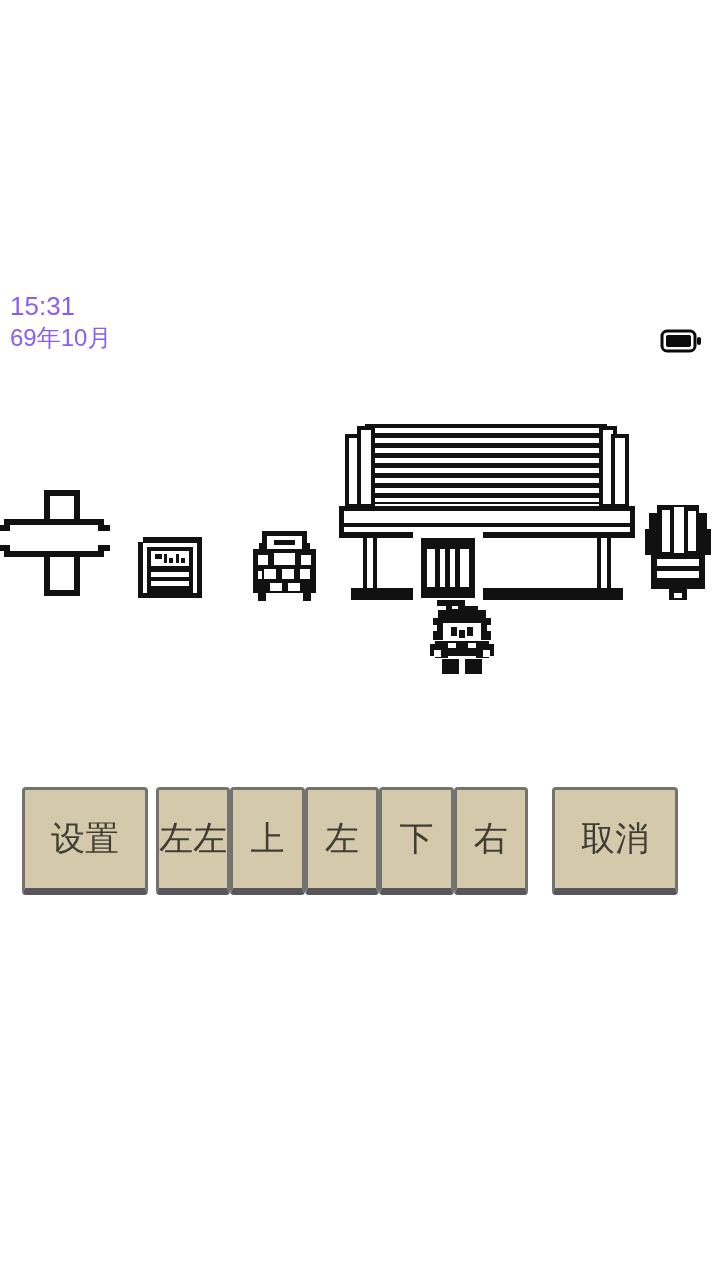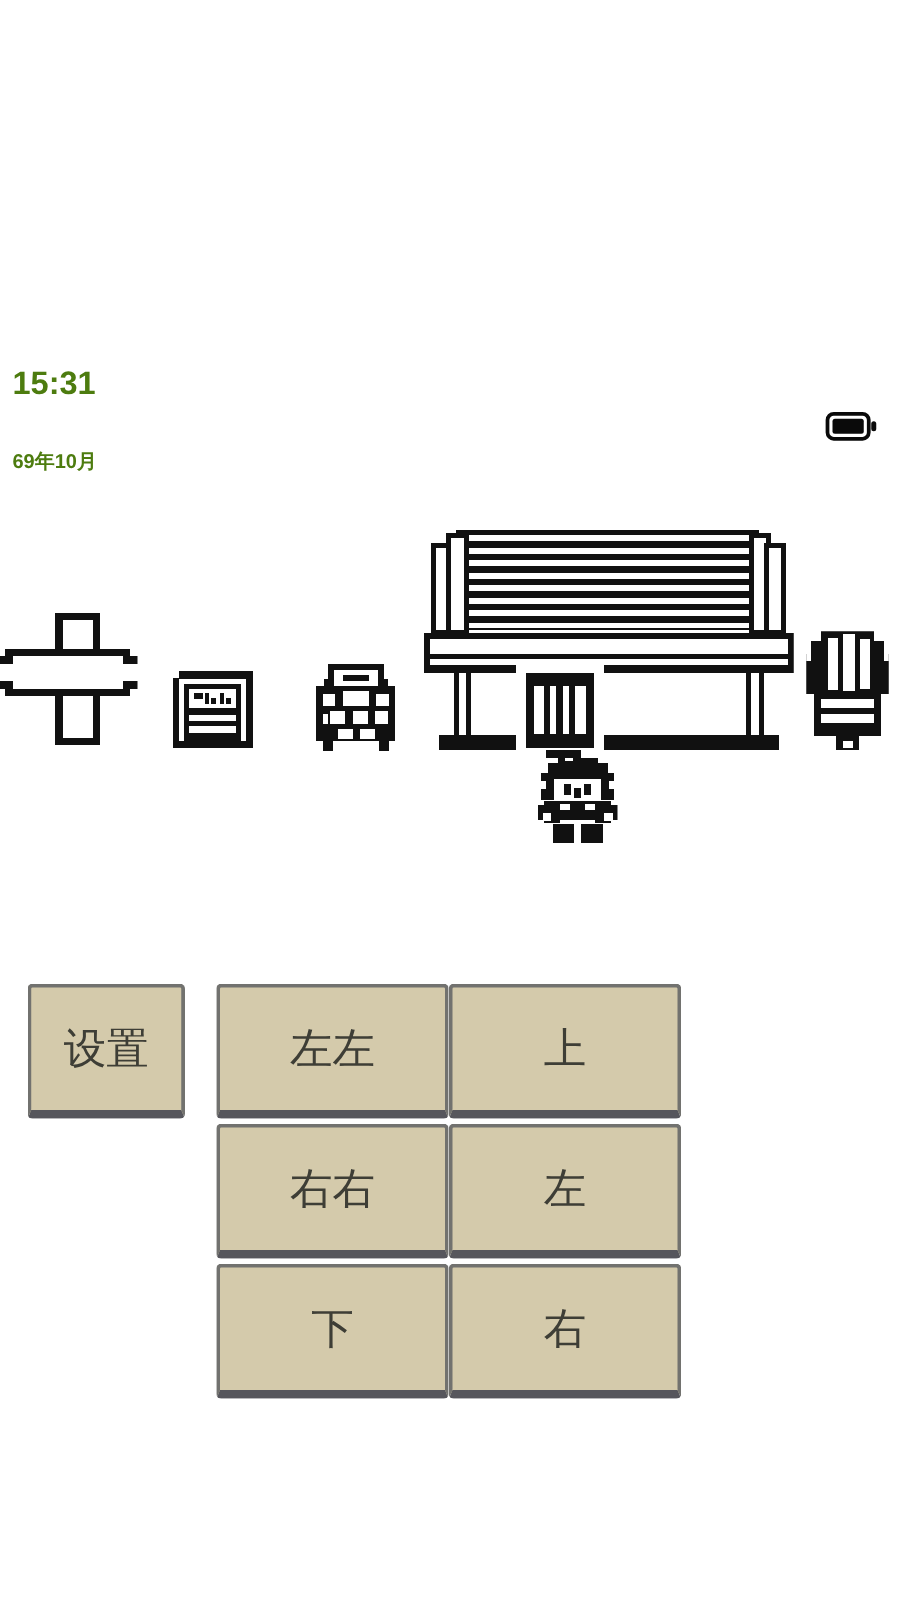--- a/index.html
+++ b/index.html
@@ -1,37 +1,37 @@
 <!DOCTYPE html>
 <html><head>
 <meta charset="utf-8">
 <style>
   html,body{margin:0;padding:0;background:#ffffff;}
   .screen{
     position:relative;width:720px;height:1280px;background:#ffffff;overflow:hidden;
     font-family:"Liberation Sans",sans-serif;
   }
   
-  .status{position:absolute;left:10px;top:290px;color:#4d7c0f;font-weight:bold;}
+  .status{position:absolute;left:10px;top:290px;color:#8b5cf6;}
   .status .time{font-size:26px;line-height:32px;}
-  .status .date{font-size:16px;line-height:31px;margin-top:32px;}
+  .status .date{font-size:24px;line-height:31px;}
   .battery{position:absolute;right:18px;top:329px;width:42px;height:24px;}
   
   .sprite{position:absolute;}
   .sprite svg{display:block;}
   .sp-signpost{left:0px;top:488px;}
   .sp-board{left:136px;top:536px;}
   .sp-bush{left:249px;top:527px;}
   .sp-house{left:339px;top:422px;}
   .sp-player{left:430px;top:606px;}
   .sp-tree{left:645px;top:505px;}
   
   .controls{position:absolute;left:22px;top:787px;width:676px;display:flex;}
   .col-single{width:126px;display:flex;flex-direction:column;gap:4px;align-items:flex-end;}
-  .dpad{width:372px;margin-left:25px;display:grid;grid-template-columns:repeat(2,1fr);row-gap:4px;}
+  .dpad{width:372px;margin-left:8px;display:grid;grid-template-columns:repeat(5,1fr);row-gap:4px;}
   .col-right{margin-left:24px;}
   .btn{
     box-sizing:border-box;height:108px;width:100%;
     background:#d4caab;
     border:3px solid #72726f;border-bottom:7px solid #56565c;border-radius:4px;
     font-family:"Liberation Sans",sans-serif;font-size:34px;color:#3e3e36;
     display:flex;align-items:center;justify-content:center;
     padding:0;cursor:pointer;
   }
 </style>
@@ -211,24 +211,24 @@
 
   <div class="controls">
 
     <div class="col-single">
       <button class="btn">设置</button>
     </div>
 
     <div class="dpad">
       <button class="btn">左左</button>
       <button class="btn">上</button>
-      <button class="btn">右右</button>
       <button class="btn">左</button>
       <button class="btn">下</button>
       <button class="btn">右</button>
     </div>
 
     <div class="col-single col-right">
+      <button class="btn">取消</button>
     </div>
 
   </div>
 
 </div>
 
 </body></html>

